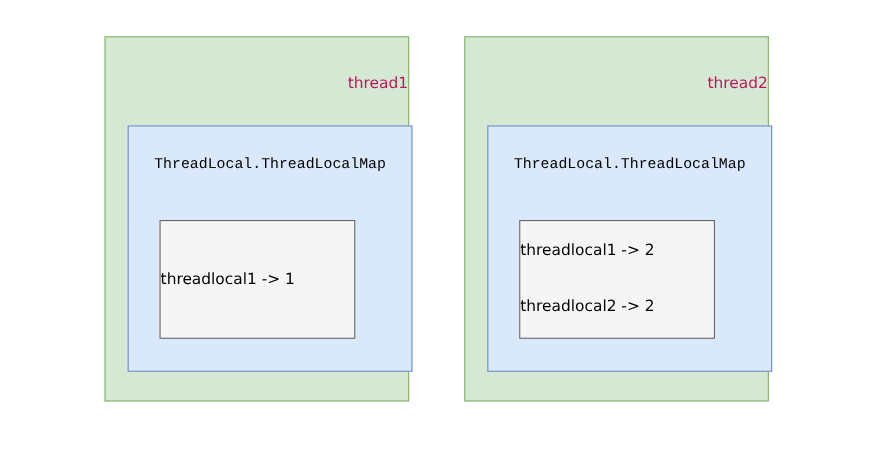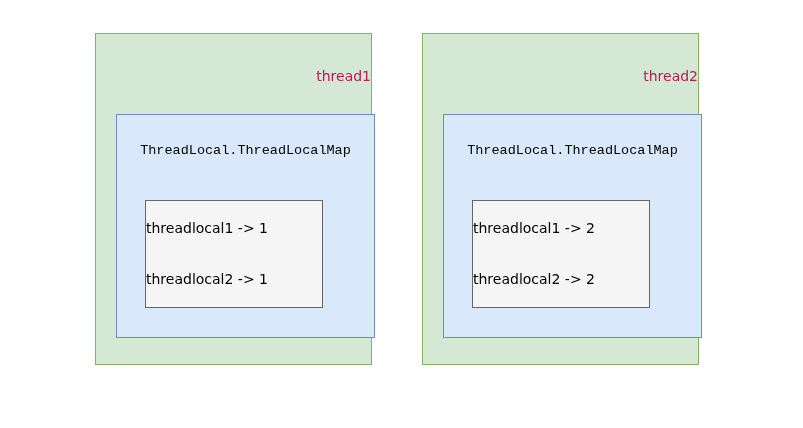--- a/index.html
+++ b/index.html
@@ -83,21 +83,20 @@
 
 <div class="canvas">
 
   <div class="thread-box t1">
     <div class="thread-title">thread1</div>
     <div class="map-box">
       <div class="map-title">ThreadLocal.ThreadLocalMap</div>
       <div class="entries-box">
         <div class="entries-lines">
           <div>threadlocal1 -&gt; 1</div>
-          <div>threadlocal2 -&gt; 1</div>
         </div>
       </div>
     </div>
   </div>
 
   <div class="thread-box t2">
     <div class="thread-title">thread2</div>
     <div class="map-box">
       <div class="map-title">ThreadLocal.ThreadLocalMap</div>
       <div class="entries-box">

